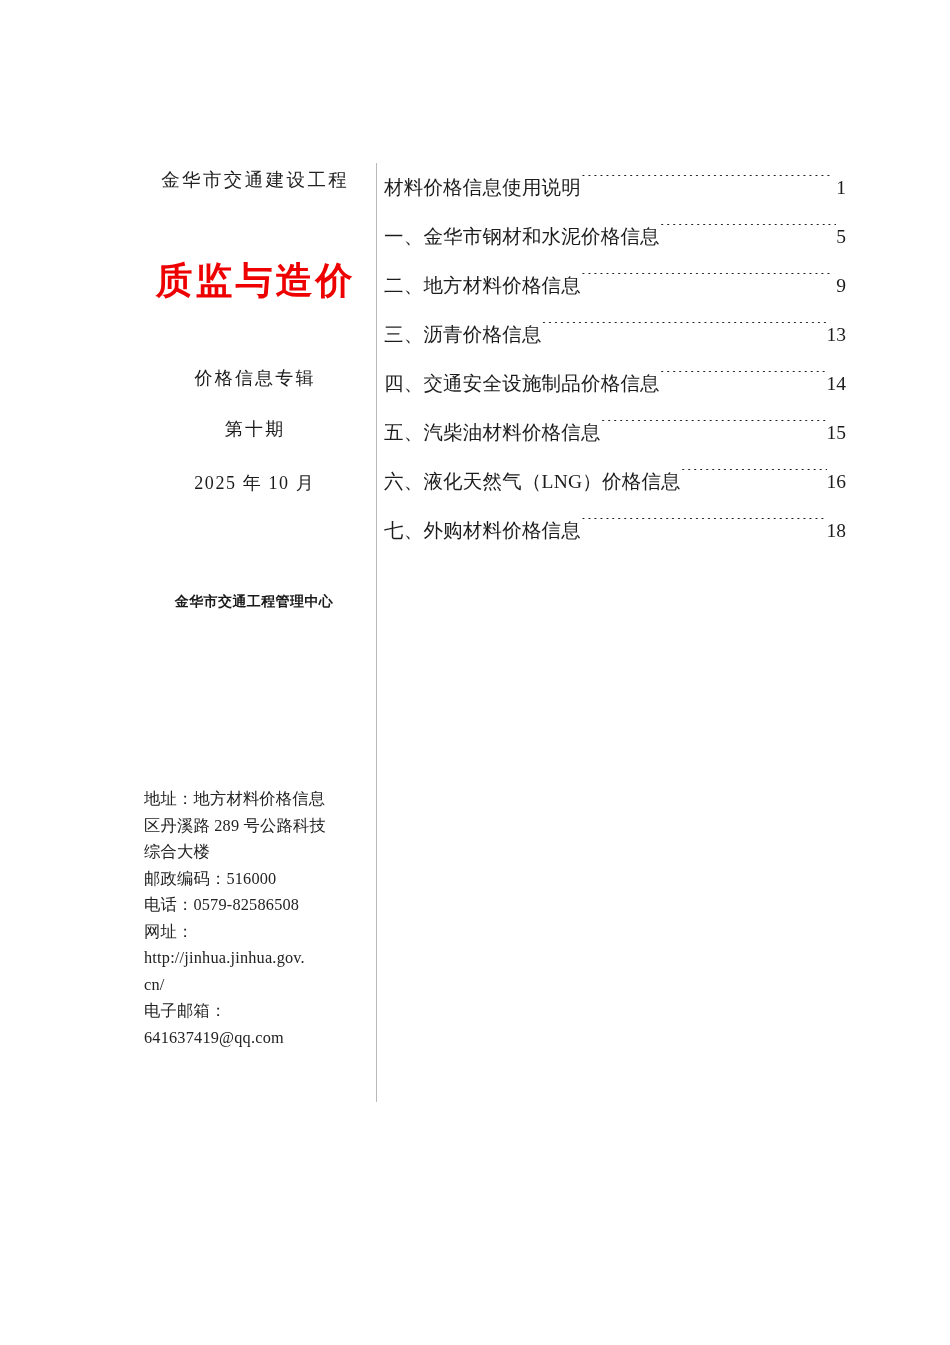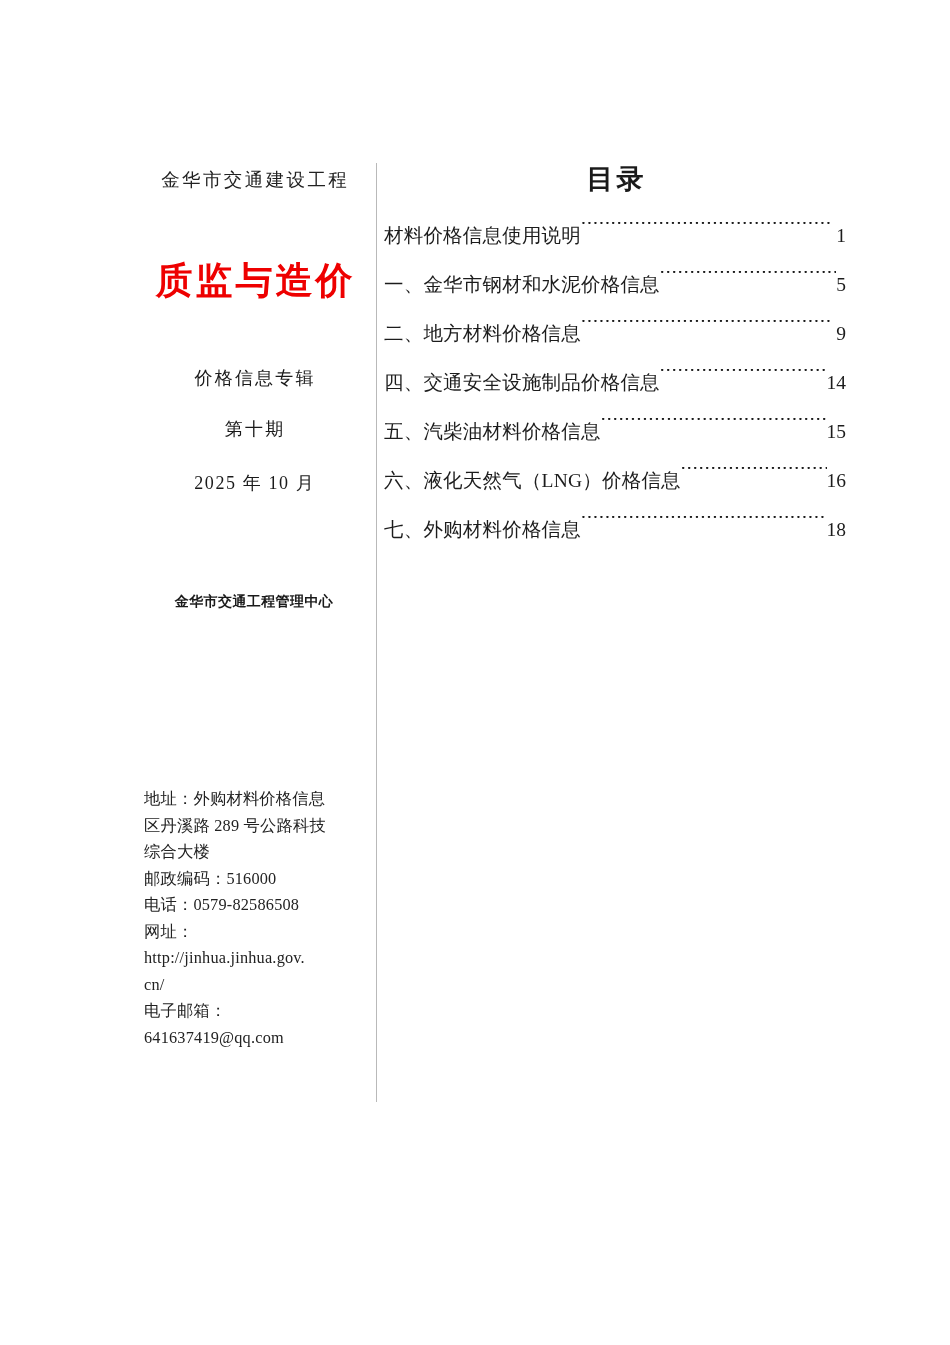--- a/index.html
+++ b/index.html
@@ -176,51 +176,55 @@
     <div class="cover-sub" id="cover-special">价格信息专辑</div>
 
     <div class="cover-sub" id="cover-issue">第十期</div>
 
     <div class="cover-sub" id="cover-date">2025 年 10 月</div>
 
     <div class="cover-org">金华市交通工程管理中心</div>
   </div>
 
   <div id="address-block">
-      <div class="addr-line">地址：外购材料价格信息</div>
+      <div class="addr-line">地址：地方材料价格信息</div>
       <div class="addr-line">区丹溪路 289 号公路科技</div>
       <div class="addr-line">综合大楼</div>
       <div class="addr-line">邮政编码：516000</div>
       <div class="addr-line">电话：0579-82586508</div>
       <div class="addr-line">网址：</div>
       <div class="addr-line">http://jinhua.jinhua.gov.</div>
       <div class="addr-line">cn/</div>
       <div class="addr-line">电子邮箱：</div>
       <div class="addr-line">641637419@qq.com</div>
     </div>
 
   <div id="right-col">
-    <div id="toc-heading">目录</div>
     <ul id="toc-list">
         <li class="toc-row gap-page">
           <span class="toc-label">材料价格信息使用说明</span>
           <span class="toc-leader"></span>
           <span class="toc-page">1</span>
         </li>
         <li class="toc-row">
           <span class="toc-label">一、金华市钢材和水泥价格信息</span>
           <span class="toc-leader"></span>
           <span class="toc-page">5</span>
         </li>
         <li class="toc-row gap-page">
           <span class="toc-label">二、地方材料价格信息</span>
           <span class="toc-leader"></span>
           <span class="toc-page">9</span>
         </li>
         <li class="toc-row">
+          <span class="toc-label">三、沥青价格信息</span>
+          <span class="toc-leader"></span>
+          <span class="toc-page">13</span>
+        </li>
+        <li class="toc-row">
           <span class="toc-label">四、交通安全设施制品价格信息</span>
           <span class="toc-leader"></span>
           <span class="toc-page">14</span>
         </li>
         <li class="toc-row">
           <span class="toc-label">五、汽柴油材料价格信息</span>
           <span class="toc-leader"></span>
           <span class="toc-page">15</span>
         </li>
         <li class="toc-row">

